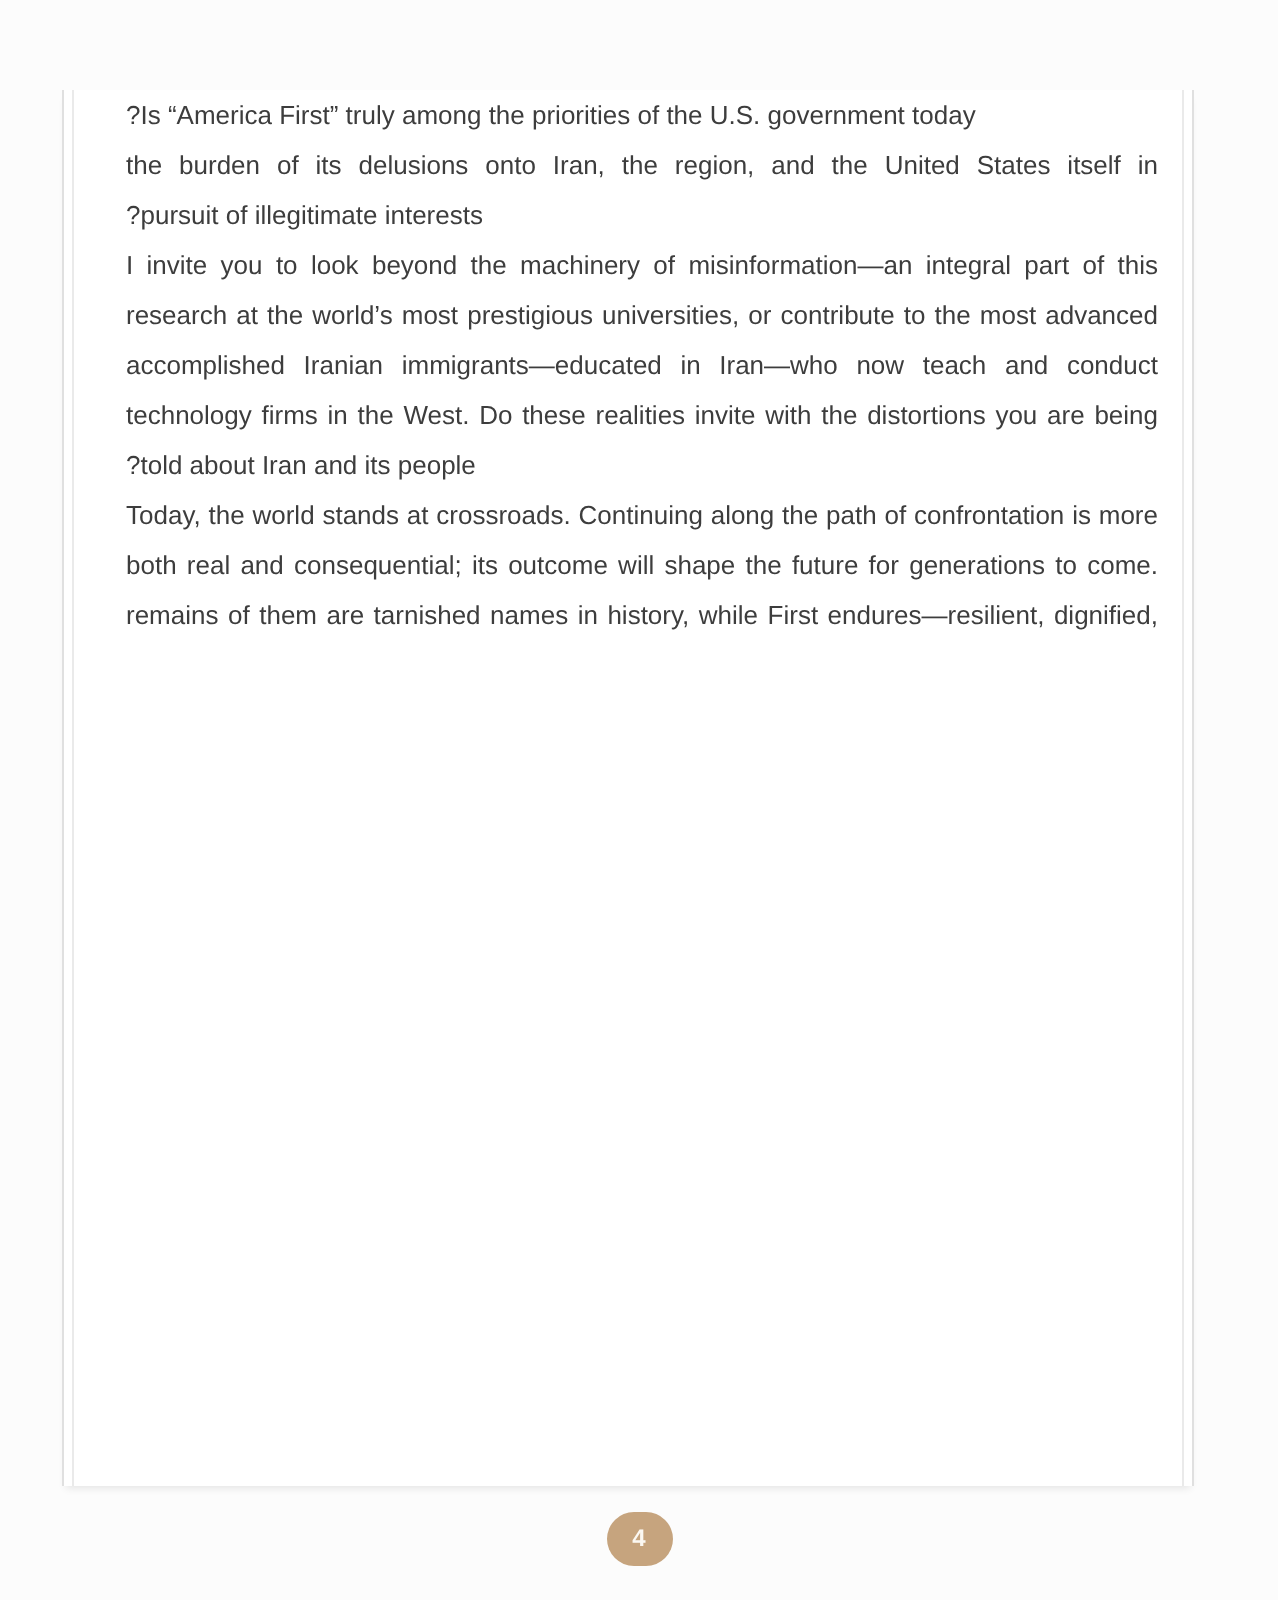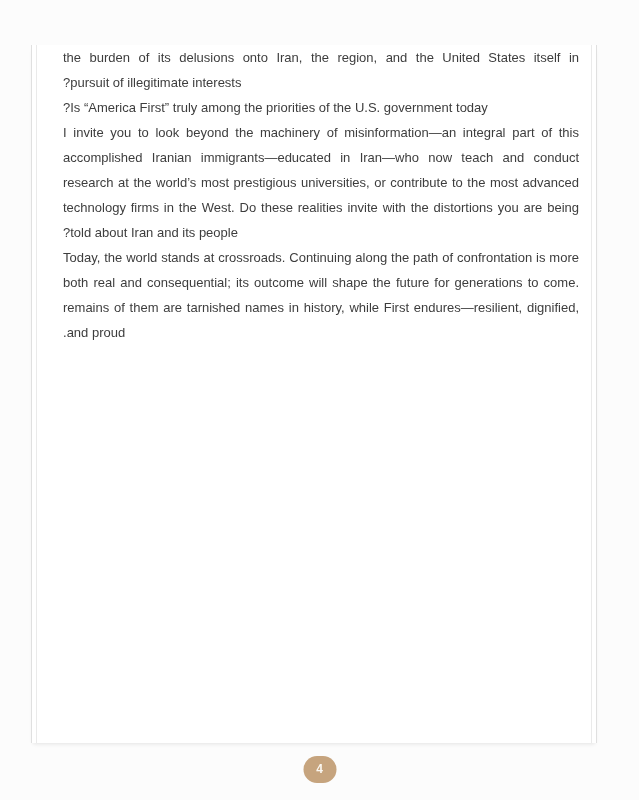--- a/index.html
+++ b/index.html
@@ -68,41 +68,40 @@
   }
 </style>
 </head>
 <body>
 
 <div class="viewer">
   <div class="page">
     <div class="sheet">
 
       <div class="para">
+        <div class="line last">Is “America First” truly among the priorities of the U.S. government today?</div>
+      </div>
+
+      <div class="para">
         <div class="line j">the burden of its delusions onto Iran, the region, and the United States itself in</div>
         <div class="line last">pursuit of illegitimate interests?</div>
       </div>
 
       <div class="para">
-        <div class="line last">Is “America First” truly among the priorities of the U.S. government today?</div>
-      </div>
-
-      <div class="para">
         <div class="line j">I invite you to look beyond the machinery of misinformation—an integral part of this</div>
+        <div class="line j">research at the world’s most prestigious universities, or contribute to the most advanced</div>
         <div class="line j">accomplished Iranian immigrants—educated in Iran—who now teach and conduct</div>
-        <div class="line j">research at the world’s most prestigious universities, or contribute to the most advanced</div>
         <div class="line j">technology firms in the West. Do these realities invite with the distortions you are being</div>
         <div class="line last">told about Iran and its people?</div>
       </div>
 
       <div class="para">
         <div class="line j">Today, the world stands at crossroads. Continuing along the path of confrontation is more</div>
         <div class="line j">both real and consequential; its outcome will shape the future for generations to come.‎</div>
         <div class="line j">remains of them are tarnished names in history, while First endures—resilient, dignified,‎</div>
-        <div class="line last">and proud.</div>
       </div>
 
     </div>
   </div>
 
   <div class="badge">
     <span>4</span>
   </div>
 </div>
 

